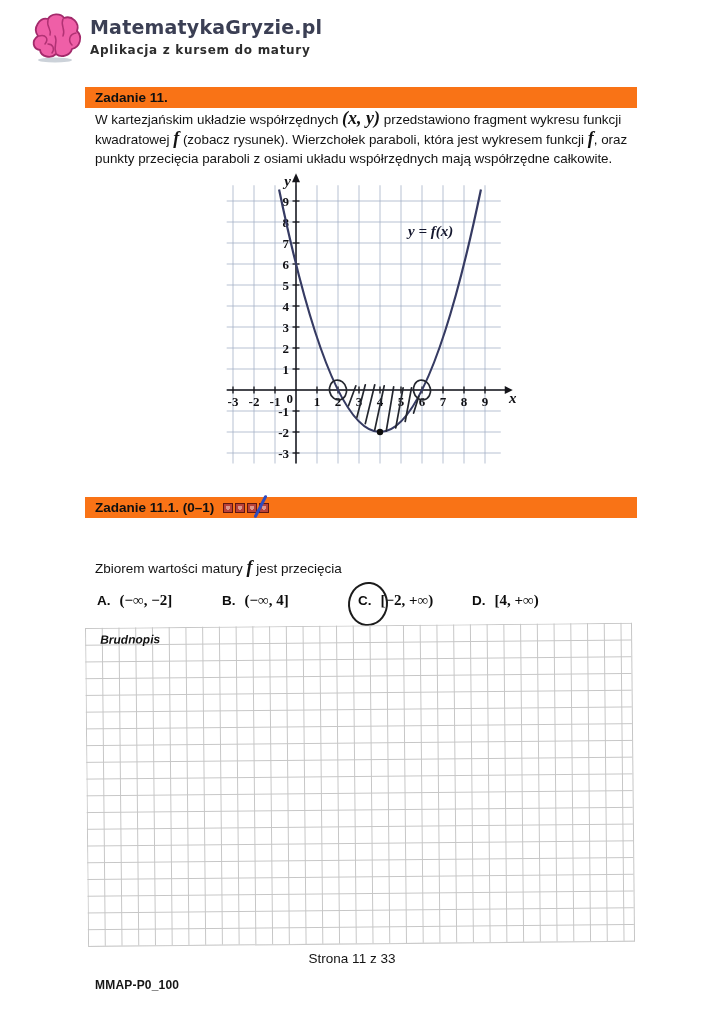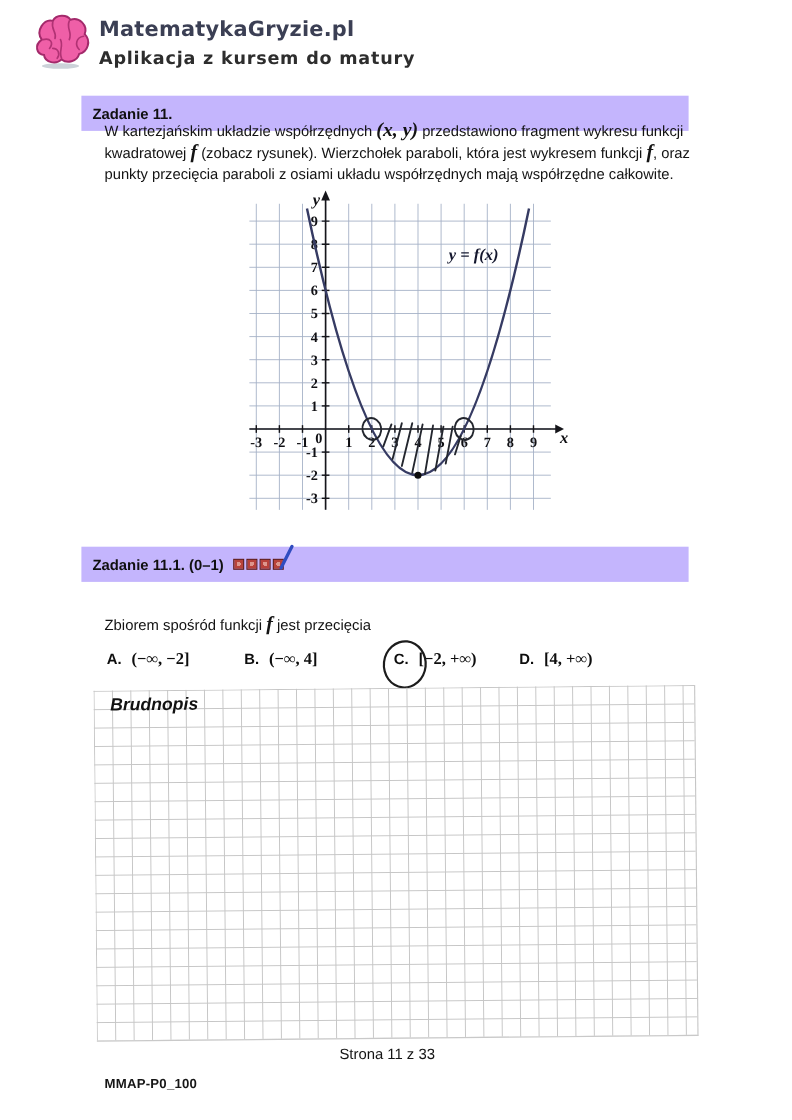--- a/index.html
+++ b/index.html
@@ -3,24 +3,24 @@
 <meta charset="utf-8">
 <style>
   html,body{margin:0;padding:0;background:#ffffff;}
   body{font-family:"Liberation Sans",sans-serif;color:#161616;}
   #page{position:relative;width:720px;height:1018px;background:#fff;overflow:hidden;}
 
   
   .brand{position:absolute;left:26px;top:8px;display:flex;align-items:flex-start;}
   .brand-text{margin-left:4px;padding-top:8px;}
   .brand-title{font-family:"DejaVu Sans",sans-serif;font-weight:bold;font-size:19px;color:#3b3f54;letter-spacing:.2px;}
-  .brand-sub{font-family:"DejaVu Sans",sans-serif;font-weight:bold;font-size:16px;color:#2d2d2d;letter-spacing:.7px;margin-top:5px;}
-
-  
-  .bar{position:absolute;left:74px;width:552px;height:32px;background:#c4b5fd;display:flex;align-items:center;}
+  .brand-sub{font-family:"DejaVu Sans",sans-serif;font-weight:bold;font-size:12px;color:#2d2d2d;letter-spacing:.7px;margin-top:5px;}
+
+  
+  .bar{position:absolute;left:85px;width:552px;height:21px;background:#f97316;display:flex;align-items:center;}
   .bar-label{font-weight:bold;font-size:13.5px;color:#101010;padding-left:10px;}
 
   .para{position:absolute;left:95px;top:109px;width:558px;font-size:13.4px;line-height:19px;color:#131313;}
   .mi{font-family:"Liberation Serif",serif;font-style:italic;font-weight:bold;font-size:18px;}
 
   .boldline{position:absolute;font-weight:bold;font-size:13.5px;color:#0e0e0e;}
   .normline{position:absolute;font-size:13.5px;color:#131313;}
 
   
   .dbadge{display:inline-flex;gap:2px;margin-left:9px;align-items:center;}
@@ -31,21 +31,21 @@
   .option{position:absolute;top:592px;height:24px;display:flex;align-items:baseline;}
   .olet{font-weight:bold;font-size:13.5px;color:#0d0d0d;}
   .oval{font-family:"Liberation Serif",serif;font-weight:bold;font-size:15px;color:#0d0d0d;margin-left:9px;white-space:nowrap;}
   .pen-circle{position:absolute;left:348px;top:582px;width:36px;height:40px;border:2px solid #1c1c1c;border-radius:50%;transform:rotate(6deg);}
 
   
   .grid-paper{position:absolute;left:85px;top:628px;width:546px;height:318px;
     background-image:linear-gradient(#c6c6c6 1px, transparent 1px),linear-gradient(90deg,#c6c6c6 1px, transparent 1px);
     background-size:16.74px 16.74px;border-right:1px solid #c6c6c6;border-bottom:1px solid #c9c9c9;
     transform:rotate(-0.55deg);transform-origin:left top;}
-  .scratch-label{position:absolute;left:15px;top:5px;font-style:italic;font-weight:bold;font-size:16px;color:#111;}
+  .scratch-label{position:absolute;left:15px;top:5px;font-style:italic;font-weight:bold;font-size:12px;color:#111;}
 
   .footer-page{position:absolute;left:0;top:951px;width:704px;text-align:center;font-size:13.5px;color:#141414;}
   .footer-code{position:absolute;left:95px;top:978px;font-size:12px;font-weight:bold;color:#161616;letter-spacing:.2px;}
 
   
   #graph{position:absolute;left:225px;top:172px;}
   #graph .grid{stroke:#a4b1c6;stroke-width:0.8;}
   #graph .axis{stroke:#15151a;stroke-width:1.5;}
   #graph .tickm{stroke:#15151a;stroke-width:1.3;}
   #graph .axf{fill:#15151a;}
@@ -188,21 +188,21 @@
     <span class="dbadge">
         <span class="dsq"></span>
         <span class="dsq"></span>
         <span class="dsq"></span>
         <span class="dsq"></span>
       </span>
   </div>
   <div class="slash" style="left:259px;top:494px;"></div>
 
 
-  <div class="normline" style="left:95px;top:557px;"><span>Zbiorem spośród funkcji </span><span class="mi">f</span><span>  jest przecięcia</span></div>
+  <div class="normline" style="left:95px;top:557px;"><span>Zbiorem wartości matury </span><span class="mi">f</span><span>  jest przecięcia</span></div>
 
   <div class="option" style="left:97px;">
     <span class="olet">A.</span>
     <span class="oval">(−∞, −2]</span>
   </div>
   <div class="option" style="left:222px;">
     <span class="olet">B.</span>
     <span class="oval">(−∞, 4]</span>
   </div>
   <div class="option" style="left:358px;">

